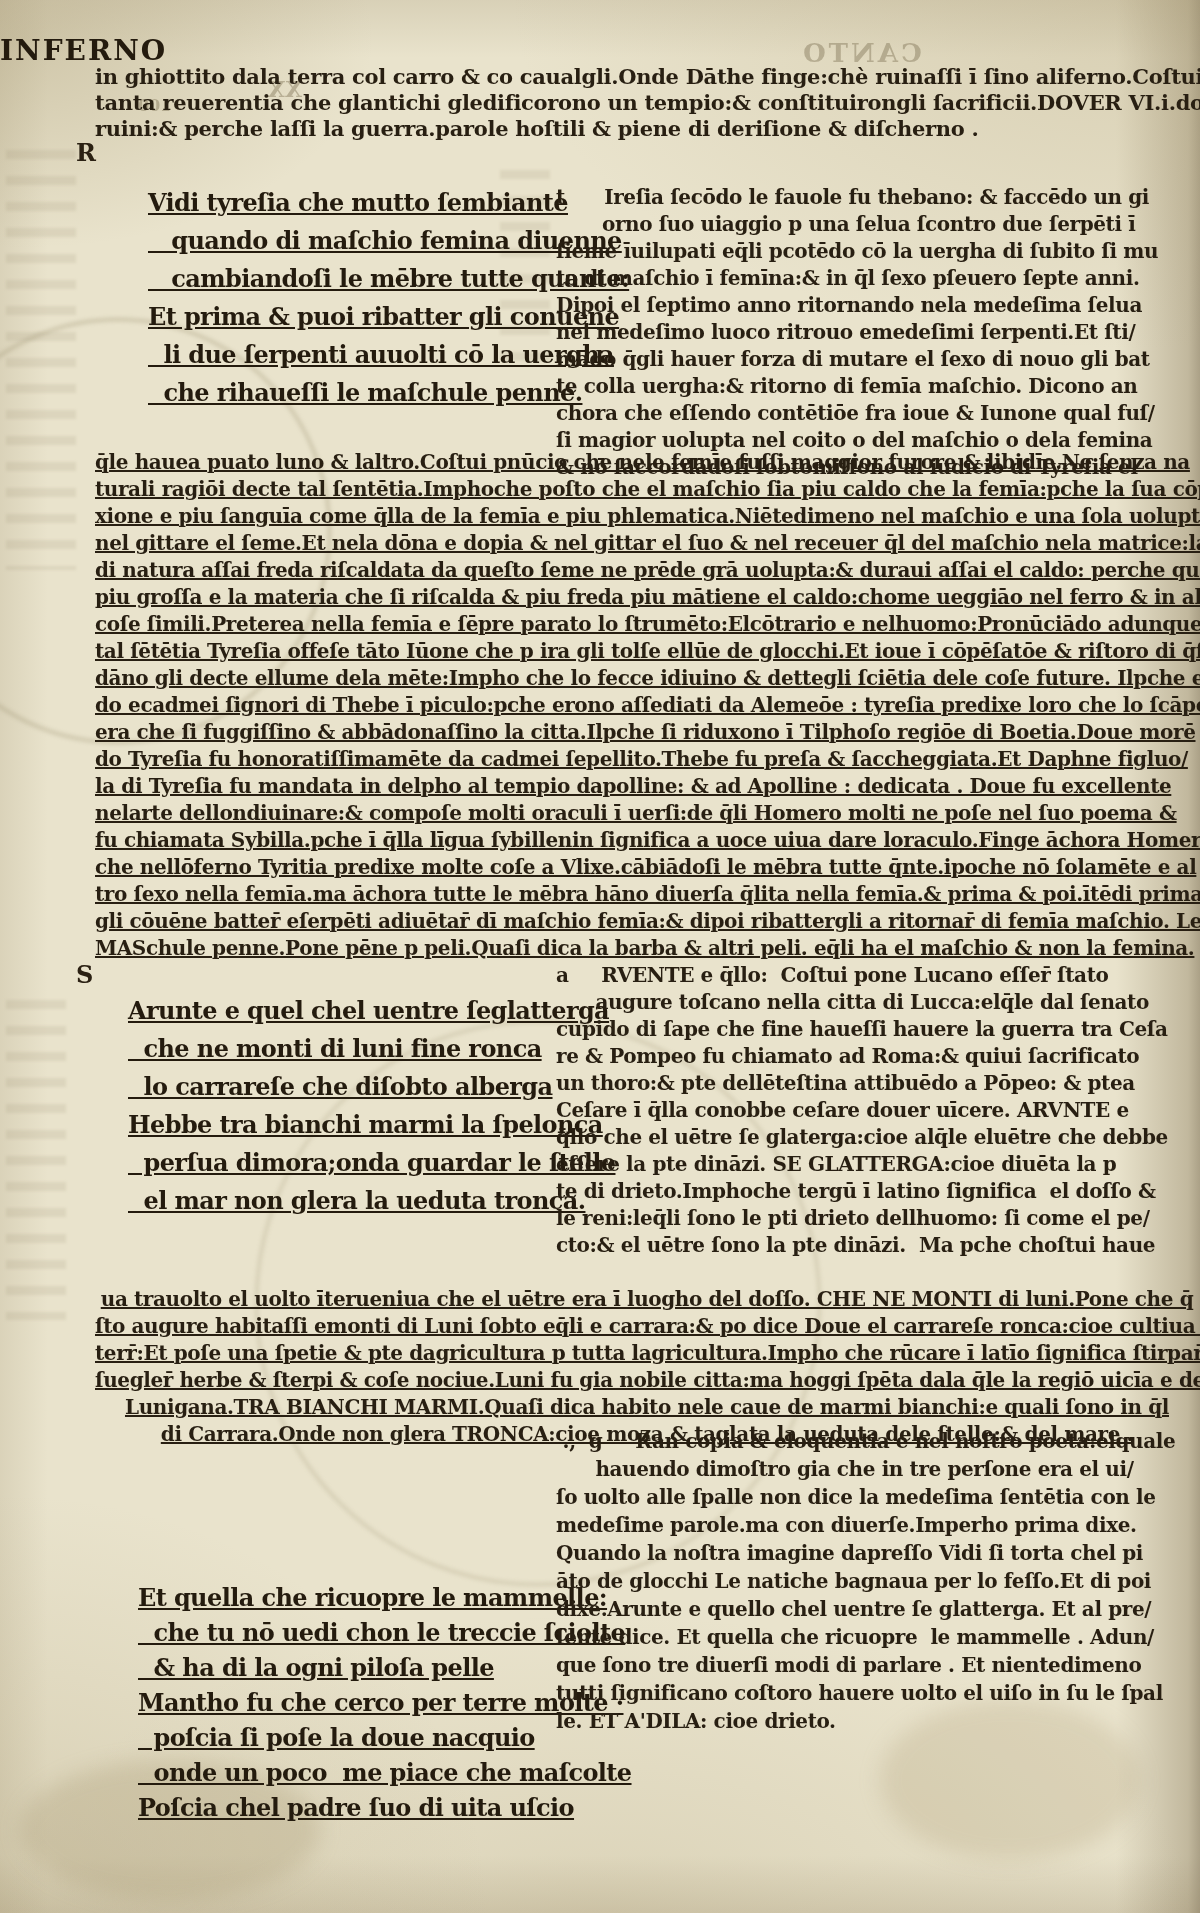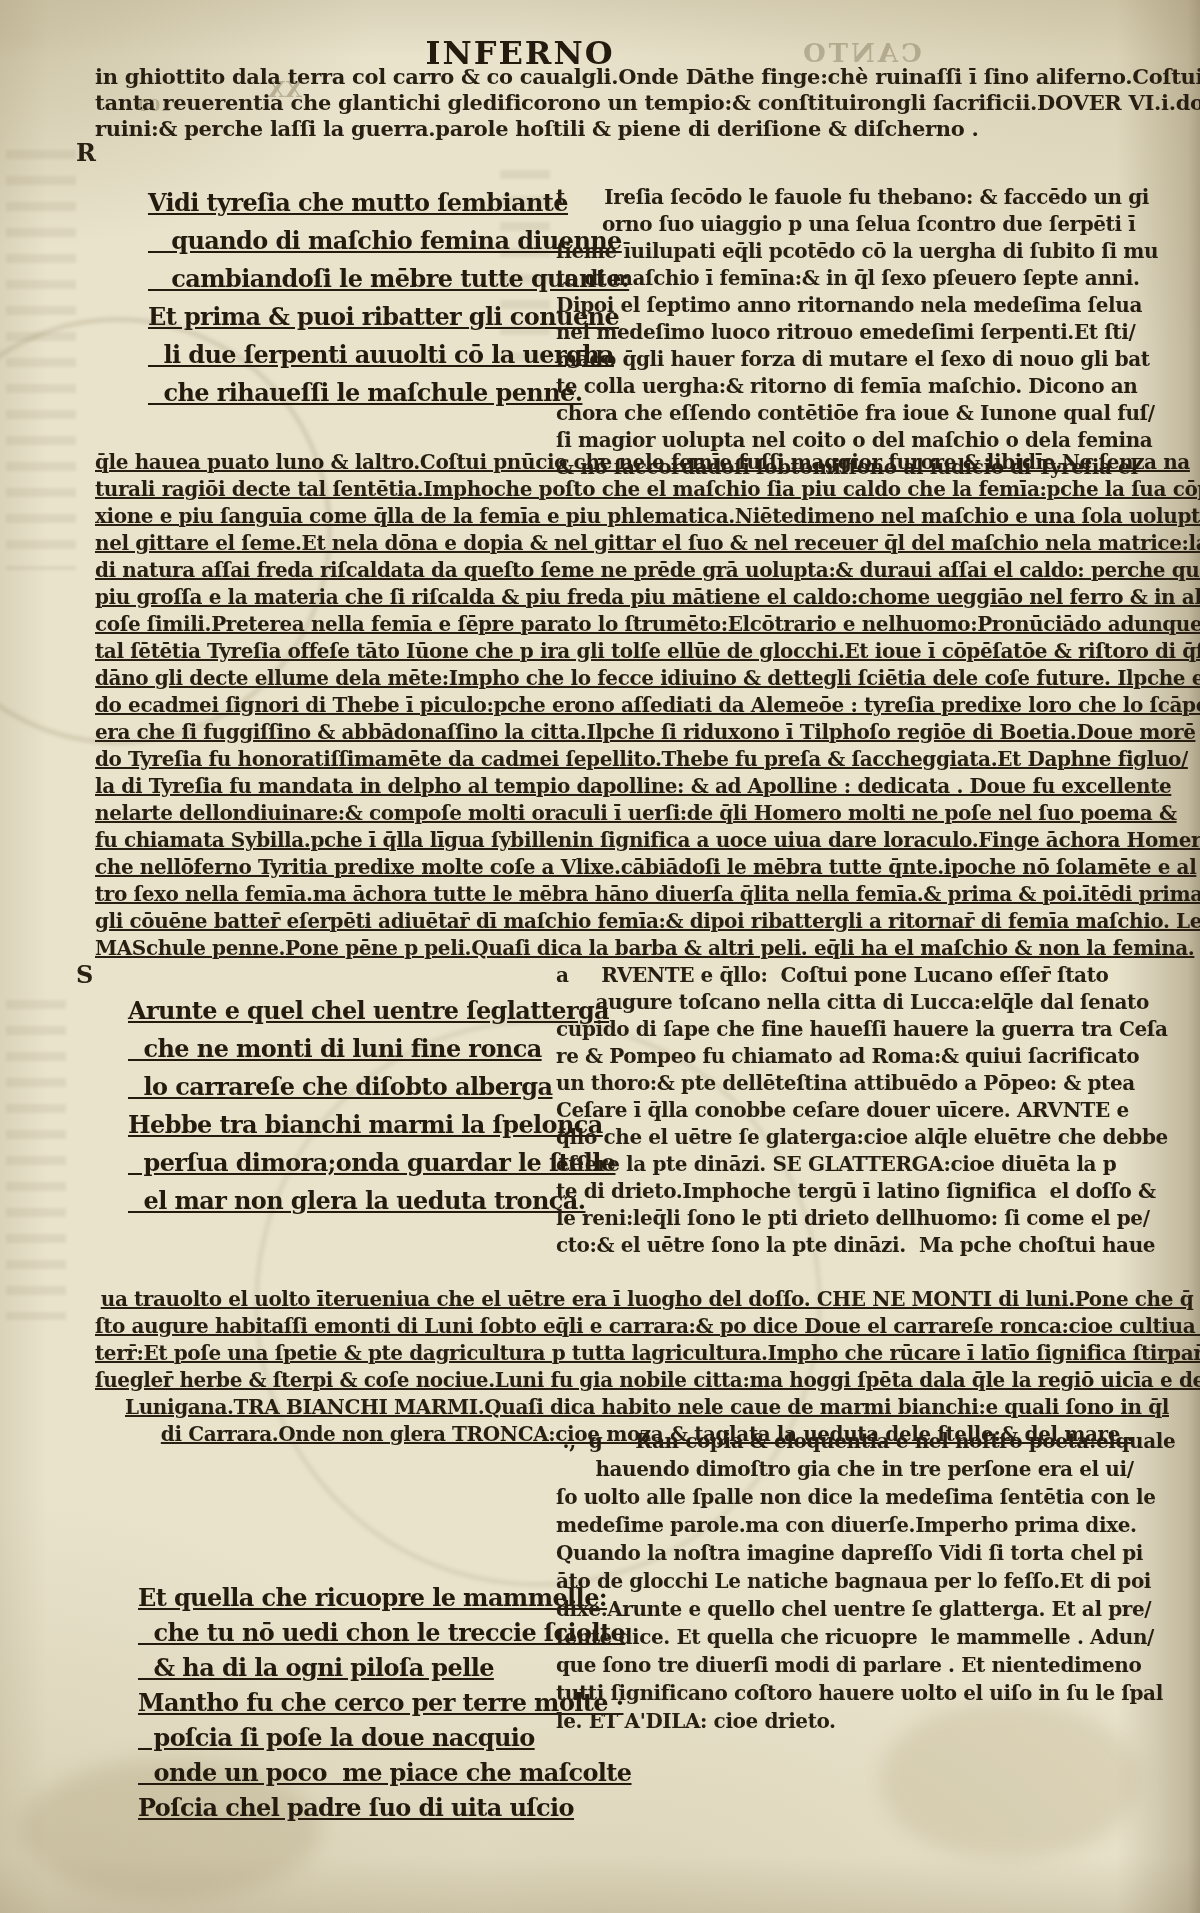--- a/index.html
+++ b/index.html
@@ -12,22 +12,22 @@
       radial-gradient(ellipse 800px 400px at 50% 100%, rgba(170,155,115,0.22), transparent 75%),
       linear-gradient(to right, rgba(150,135,100,0.18) 0%, transparent 4%, transparent 93%, rgba(135,120,88,0.40) 99%, rgba(120,106,78,0.55) 100%),
       linear-gradient(to bottom, rgba(150,135,100,0.20) 0%, transparent 3%, transparent 97%, rgba(150,135,100,0.25) 100%),
       #e9e3cc;
     font-family:"DejaVu Serif", serif;
     color:#281f12;
   }
   .abs{position:absolute;}
   .lines{white-space:pre;font-weight:bold;}
   .header-title{
-    top:34px;left:0;width:1040px;text-align:center;
-    font-size:32px;font-weight:bold;letter-spacing:2px;color:#241b0e;
+    top:34px;left:0;width:1040px;
+    font-size:28px;font-weight:bold;letter-spacing:2px;color:#241b0e;
   }
   .intro{left:95px;top:64px;width:1100px;font-size:21px;line-height:26px;letter-spacing:-0.3px;}
   .margin-letter{font-size:24px;font-weight:bold;color:#2b2113;}
   .verse{font-size:24px;letter-spacing:-0.6px;color:#241b0e;text-decoration:underline;}
   .commentary{font-size:20px;letter-spacing:-0.4px;width:644px;}
   .fullblock{left:95px;width:1104px;font-size:20px;letter-spacing:-0.4px;line-height:27px;text-decoration:underline;}
   .ghost{
     color:rgba(118,105,75,0.40);font-weight:bold;
     transform:scaleX(-1);filter:blur(0.6px);
   }

